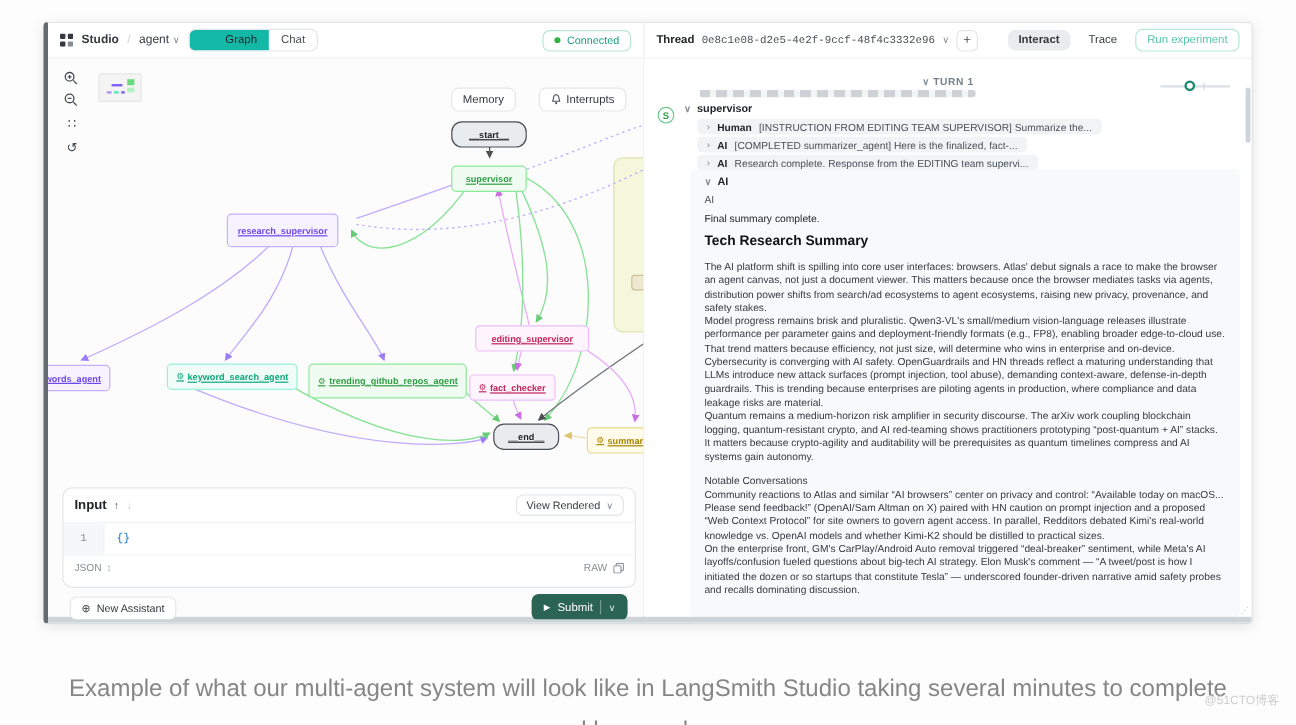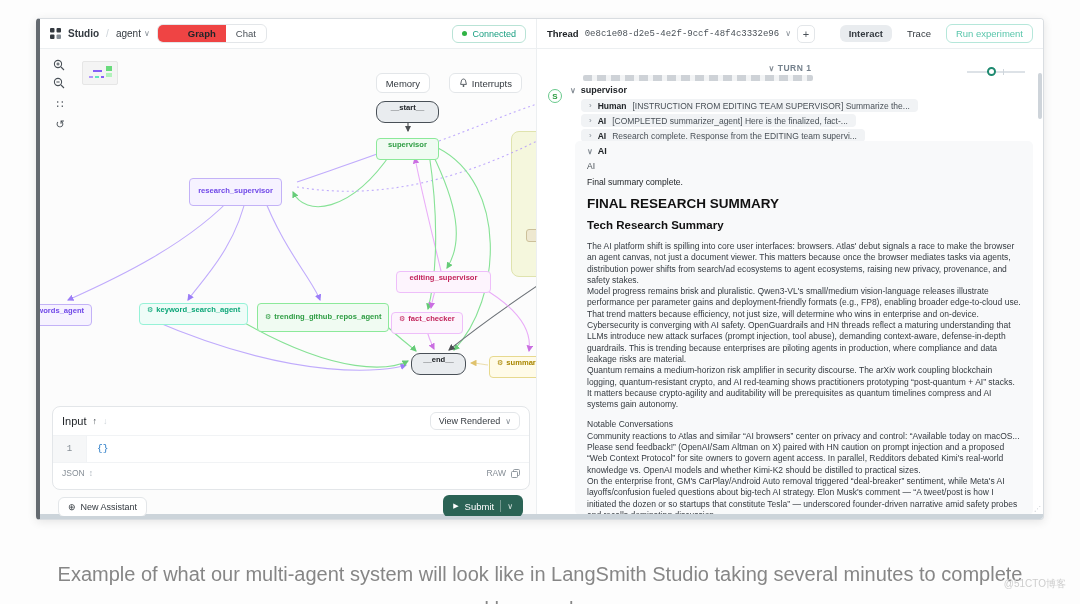--- a/index.html
+++ b/index.html
@@ -17,21 +17,21 @@
             border-bottom:1px solid #ecef f1; border-bottom:1px solid #eceff1; background:#fff; }
   #topbar-left { width:497px; display:flex; align-items:center; gap:7px; padding:0 10px;
                  border-right:1px solid #eceff1; }
   #topbar-right { flex:1; display:flex; align-items:center; gap:6px; padding:0 10px; }
   .crumb { font-size:10px; color:#343a40; font-weight:700; display:flex; align-items:center; gap:4px; }
   .crumb-sep { color:#ced4da; font-weight:400; }
   .dd { font-size:10px; color:#343a40; display:flex; gap:3px; align-items:center; cursor:pointer; }
   .chev { color:#868e96; font-size:8px; }
   .seg { display:flex; border:1px solid #e3e6e9; border-radius:6px; overflow:hidden; }
   .seg > div { font-size:9.5px; padding:3px 10px; color:#495057; cursor:pointer; }
-  .seg > .on { background:#ef4444; font-weight:700; color:#212529;padding-left:30px; }
+  .seg > .on { background:#14b8a6; font-weight:400; color:#212529;padding-left:30px; }
   .badge-connected { margin-left:auto; display:flex; align-items:center; gap:5px;
         border:1px solid #b9e3d6; color:#179e80; font-size:9px; padding:3px 9px; border-radius:6px; }
   .dotg { width:5px; height:5px; border-radius:50%; background:#2fb344; }
   .thread-lbl { font-size:9.5px; font-weight:700; color:#212529; }
   .thread-id { font-size:9px; color:#495057; font-family:"Liberation Mono", monospace; }
   .sqbtn { border:1px solid #e3e6e9; border-radius:5px; width:18px; height:18px; text-align:center;
            line-height:16px; font-size:11px; color:#495057; cursor:pointer; }
   .hbtn { font-size:9.5px; color:#343a40; padding:3px 9px; border-radius:6px; cursor:pointer; }
   .hbtn.on { background:#e9ecef; font-weight:700; }
   .runx { font-size:9.5px; color:#59c6ab; border:1px solid #b5e7da; padding:3px 9px;
@@ -41,41 +41,41 @@
   #gpanel { position:absolute; left:0; top:30px; width:497px; height:467px;
             background:#fcfcfc; overflow:hidden; border-right:1px solid #eceff1; }
   #minimap { position:absolute; left:42px; top:12px; width:36px; height:24px;
              background:#f4f4f4; border:1px solid #e6e6e6; border-radius:2px; }
   .mm { position:absolute; }
   .ztool { position:absolute; left:13px; width:14px; height:14px; color:#495057; cursor:pointer;
            font-size:11px; line-height:14px; text-align:center; }
   .gbtn { position:absolute; top:24px; height:20px; background:#fff; border:1px solid #e3e6e9;
           border-radius:6px; font-size:9.5px; color:#343a40; display:flex; align-items:center;
           gap:4px; padding:0 9px; cursor:pointer;margin-left:28px; }
-  .gnode { position:absolute; z-index:3; display:flex; align-items:flex-end; justify-content:center;
+  .gnode { position:absolute; z-index:3; display:flex; align-items:center; justify-content:center;
            gap:3px; font-size:7.6px; font-weight:700; white-space:nowrap; background:#fff;
-           border:1px solid #ccc; border-radius:4px; padding:10px 7px; cursor:pointer; }
+           border:1px solid #ccc; border-radius:4px; padding:10px 7px; cursor:pointer;text-decoration:underline; }
   .gnode .nicon { font-size:7px; font-weight:400; }
   .n-pill  { border-radius:9px; border:1.5px solid #495057; background:#e9ecef; color:#212529; }
   .n-green { border-color:#8ce99a; background:#f0fbf2; color:#2f9e44; }
   .n-teal  { border-color:#96f2d7; background:#effcf8; color:#0ca678; }
   .n-purple{ border-color:#c3b2f7; background:#f6f2ff; color:#7048e8; }
   .n-pink  { border-color:#eebefa; background:#fdf4fd; color:#c2255c; }
   .n-yellow{ border-color:#e7d98f; background:#fffbe8; color:#a98600; }
   #ycontainer { position:absolute; left:471px; top:82px; width:90px; height:146px; z-index:1;
                 background:#f5f7dd; border:1px solid #dfe3ae; border-radius:8px; }
   #ysub { position:absolute; left:486px; top:180px; width:58px; height:13px; z-index:2;
           background:#eee8d0; border:1px solid #ccc09a; border-radius:3px; }
   #edges { position:absolute; left:0; top:0; z-index:2; pointer-events:none; }
 
   
   #inputcard { position:absolute; left:12px; top:357px; width:478px; height:84px; z-index:5;
                background:#fff; border:1px solid #e3e6e9; border-radius:8px; overflow:hidden; }
   .ic-head { display:flex; align-items:center; gap:6px; padding:5px 9px; }
-  .ic-title { font-size:11px; font-weight:400; color:#212529; }
+  .ic-title { font-size:11px; font-weight:700; color:#212529; }
   .arr { font-size:9px; color:#495057; cursor:pointer; }
   .arr.dim { color:#ced4da; }
   .viewbtn { margin-left:auto; border:1px solid #e3e6e9; border-radius:6px; font-size:9px;
              color:#343a40; padding:3px 8px; display:flex; gap:5px; align-items:center; cursor:pointer; }
   .ic-code { display:flex; border-top:1px solid #f1f3f5; border-bottom:1px solid #f1f3f5; height:28px; }
   .lnum { width:34px; background:#f6f7f8; color:#868e96; font-size:9px; text-align:center;
           line-height:26px; font-family:"Liberation Mono", monospace; border-right:1px solid #f1f3f5; }
   .codetxt { font-family:"Liberation Mono", monospace; font-size:9.5px; color:#1971c2;
              line-height:26px; padding-left:10px; }
   .ic-foot { display:flex; align-items:center; padding:5px 9px; font-size:8.5px; color:#868e96; }
@@ -367,21 +367,20 @@
       <span>Research complete. Response from the EDITING team supervi...</span>
     </div>
 
     <div id="aiblock">
       <div class="aihead">
         <span class="chev">∨</span>
         <span>AI</span>
       </div>
       <div class="ailbl">AI</div>
       <div class="status">Final summary complete.</div>
-      <div class="h1">FINAL RESEARCH SUMMARY</div>
       <div class="h2">Tech Research Summary</div>
       <div class="para">The AI platform shift is spilling into core user interfaces: browsers. Atlas' debut signals a race to make the browser an agent canvas, not just a document viewer. This matters because once the browser mediates tasks via agents, distribution power shifts from search/ad ecosystems to agent ecosystems, raising new privacy, provenance, and safety stakes.</div>
       <div class="para">Model progress remains brisk and pluralistic. Qwen3-VL's small/medium vision-language releases illustrate performance per parameter gains and deployment-friendly formats (e.g., FP8), enabling broader edge-to-cloud use. That trend matters because efficiency, not just size, will determine who wins in enterprise and on-device.</div>
       <div class="para">Cybersecurity is converging with AI safety. OpenGuardrails and HN threads reflect a maturing understanding that LLMs introduce new attack surfaces (prompt injection, tool abuse), demanding context-aware, defense-in-depth guardrails. This is trending because enterprises are piloting agents in production, where compliance and data leakage risks are material.</div>
       <div class="para">Quantum remains a medium-horizon risk amplifier in security discourse. The arXiv work coupling blockchain logging, quantum-resistant crypto, and AI red-teaming shows practitioners prototyping “post-quantum + AI” stacks. It matters because crypto-agility and auditability will be prerequisites as quantum timelines compress and AI systems gain autonomy.</div>
       <div class="para sect">Notable Conversations</div>
       <div class="para">Community reactions to Atlas and similar “AI browsers” center on privacy and control: “Available today on macOS... Please send feedback!” (OpenAI/Sam Altman on X) paired with HN caution on prompt injection and a proposed “Web Context Protocol” for site owners to govern agent access. In parallel, Redditors debated Kimi's real-world knowledge vs. OpenAI models and whether Kimi-K2 should be distilled to practical sizes.</div>
       <div class="para">On the enterprise front, GM's CarPlay/Android Auto removal triggered “deal-breaker” sentiment, while Meta's AI layoffs/confusion fueled questions about big-tech AI strategy. Elon Musk's comment — “A tweet/post is how I initiated the dozen or so startups that constitute Tesla” — underscored founder-driven narrative amid safety probes and recalls dominating discussion.</div>
 
     </div>

